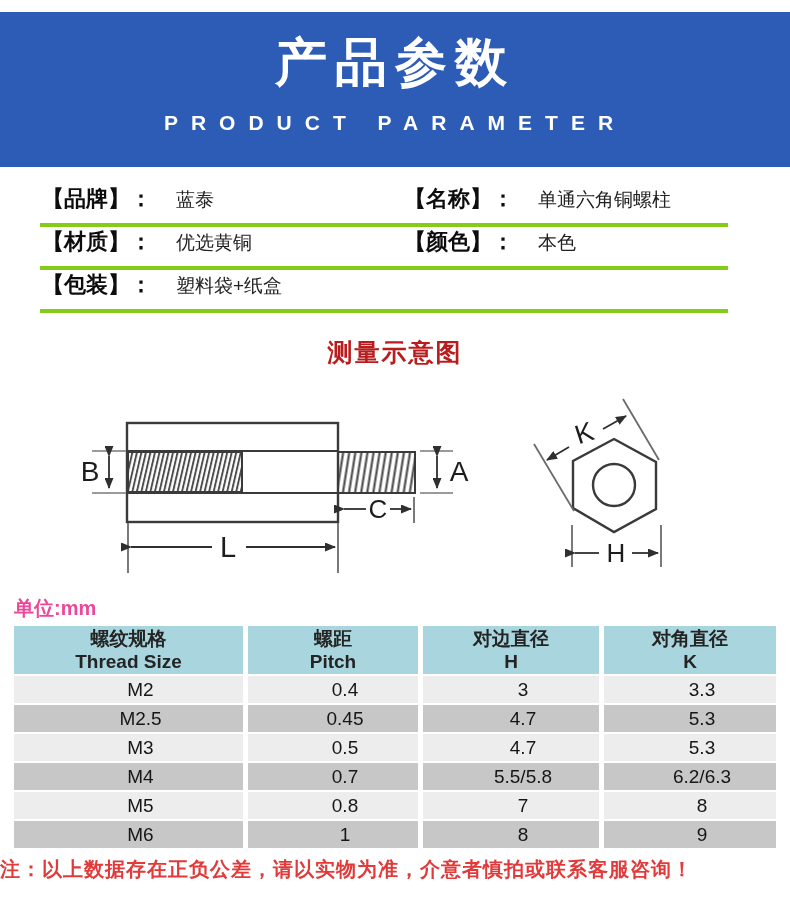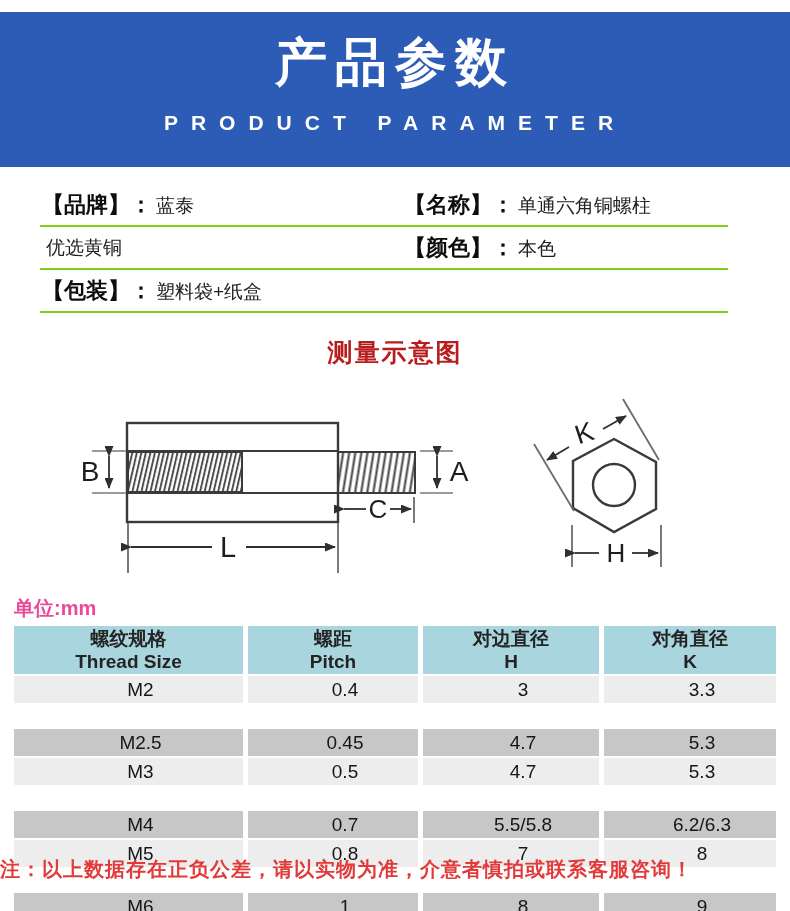--- a/index.html
+++ b/index.html
@@ -17,26 +17,26 @@
     position:absolute; top:16px; left:0; width:100%; text-align:center;
     color:#ffffff; font-size:52px; font-weight:bold; letter-spacing:8px;
   }
   .banner-sub {
     position:absolute; top:99px; left:0; width:100%; text-align:center;
     color:#ffffff; font-size:21px; font-weight:bold; letter-spacing:13px;
   }
 
   
   .info { position:absolute; left:40px; top:184px; width:688px; }
-  .info-row { height:43px; display:flex; align-items:center; border-bottom:2px solid #84cc16; }
+  .info-row { height:43px; display:flex; align-items:flex-start; border-bottom:4px solid #84cc16; }
   .info-cell { display:flex; align-items:baseline; }
   .info-cell.left  { width:364px; padding-left:2px; }
   .info-cell.right { flex:1; }
   .info-label { font-size:22px; font-weight:bold; color:#0d0d0d; white-space:nowrap; }
-  .info-value { font-size:19px; color:#222; margin-left:4px; white-space:nowrap; }
+  .info-value { font-size:19px; color:#222; margin-left:24px; white-space:nowrap; }
 
   
   .diagram-title {
     position:absolute; top:336px; left:0; width:100%; text-align:center;
     font-size:25px; font-weight:bold; color:#b91c1c; letter-spacing:2px;
   }
   .diagram-svg { position:absolute; left:60px; top:390px; }
 
   
   .units { position:absolute; left:14px; top:595px; font-size:20px; font-weight:bold; color:#ec4899; }
@@ -48,21 +48,21 @@
   .th {
     background:#a9d6de; height:48px;
     display:flex; flex-direction:column; justify-content:center; align-items:center;
     font-size:19px; line-height:23px; font-weight:bold; color:#242424;
   }
   .td {
     height:27px; display:flex; align-items:center; justify-content:center;
     font-size:19px; color:#161616;padding-left:24px;
   }
   .row-light { background:#ededed; }
-  .row-dark  { background:#c7c7c7;margin-top:24px; }
+  .row-dark  { background:#c7c7c7; }
 
   
   .note {
     position:absolute; top:856px; left:0; width:100%; text-align:left;
     color:#e23a3a; font-size:20px; font-weight:bold; letter-spacing:1px;
   }
 
   
   .ln   { stroke:#3a3a3a; stroke-width:2.4; fill:none; }
   .ln-t { stroke:#3a3a3a; stroke-width:2;   fill:none; }
@@ -87,20 +87,21 @@
         <span class="info-label">【品牌】：</span>
         <span class="info-value">蓝泰</span>
       </div>
       <div class="info-cell right">
         <span class="info-label">【名称】：</span>
         <span class="info-value">单通六角铜螺柱</span>
       </div>
     </div>
     <div class="info-row">
       <div class="info-cell left">
+        <span class="info-label">【材质】：</span>
         <span class="info-value">优选黄铜</span>
       </div>
       <div class="info-cell right">
         <span class="info-label">【颜色】：</span>
         <span class="info-value">本色</span>
       </div>
     </div>
     <div class="info-row">
       <div class="info-cell left">
         <span class="info-label">【包装】：</span>

